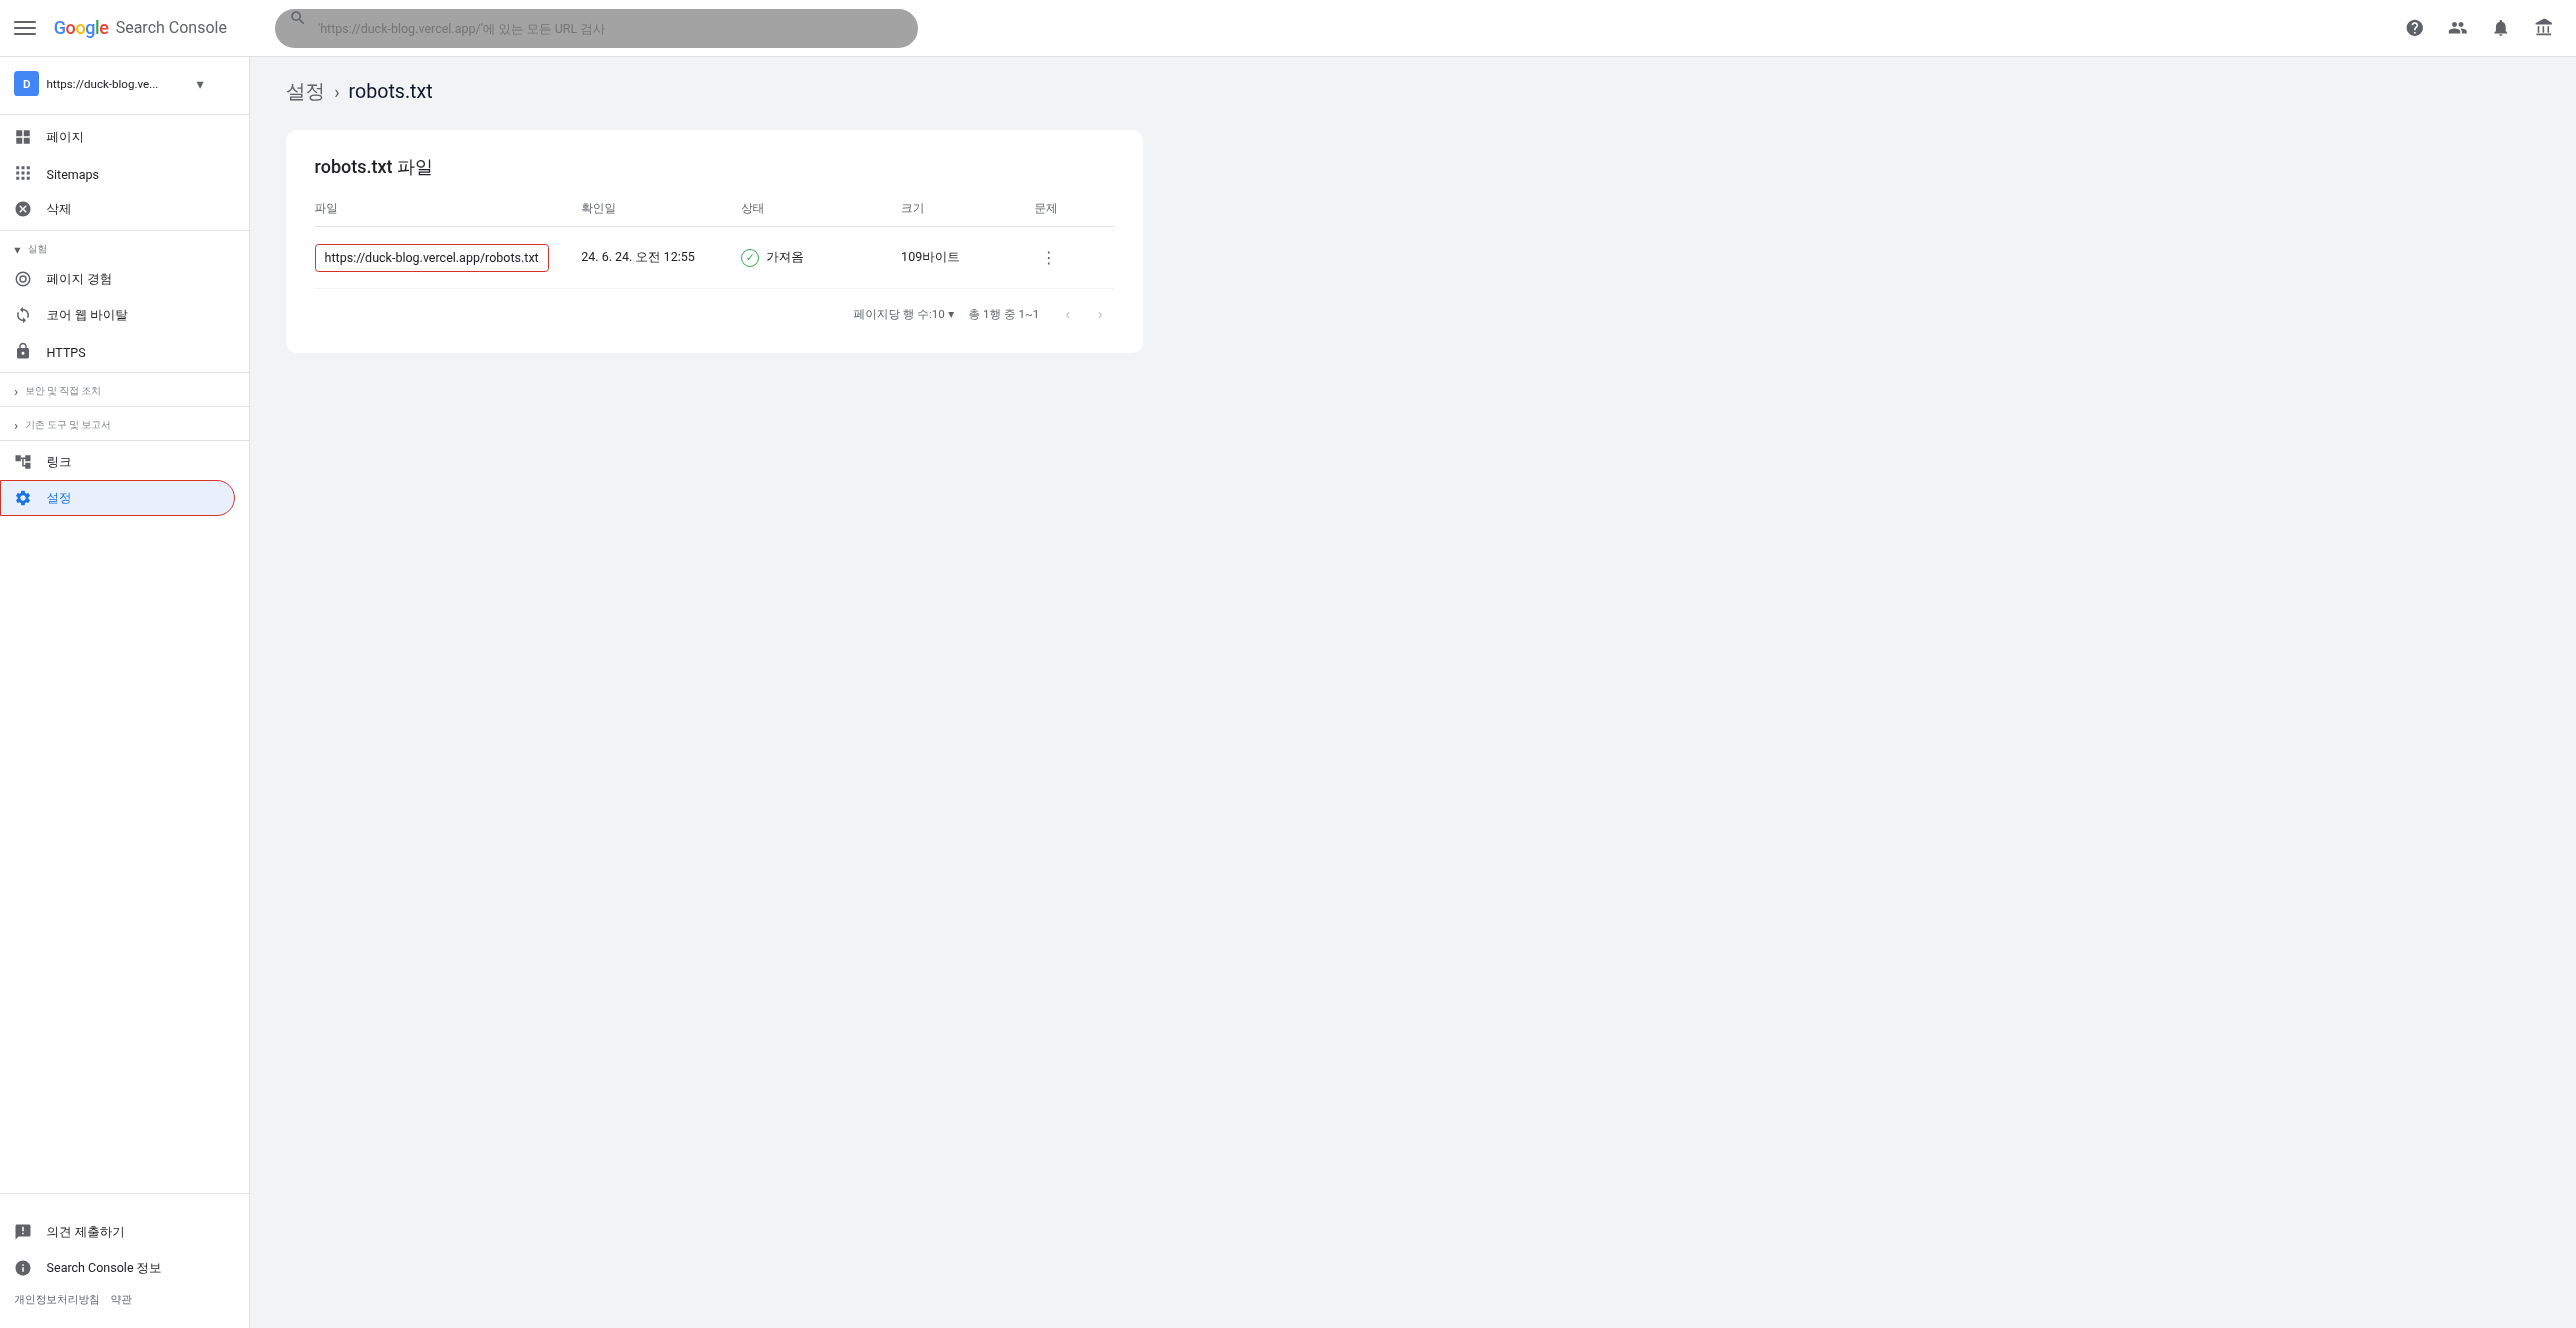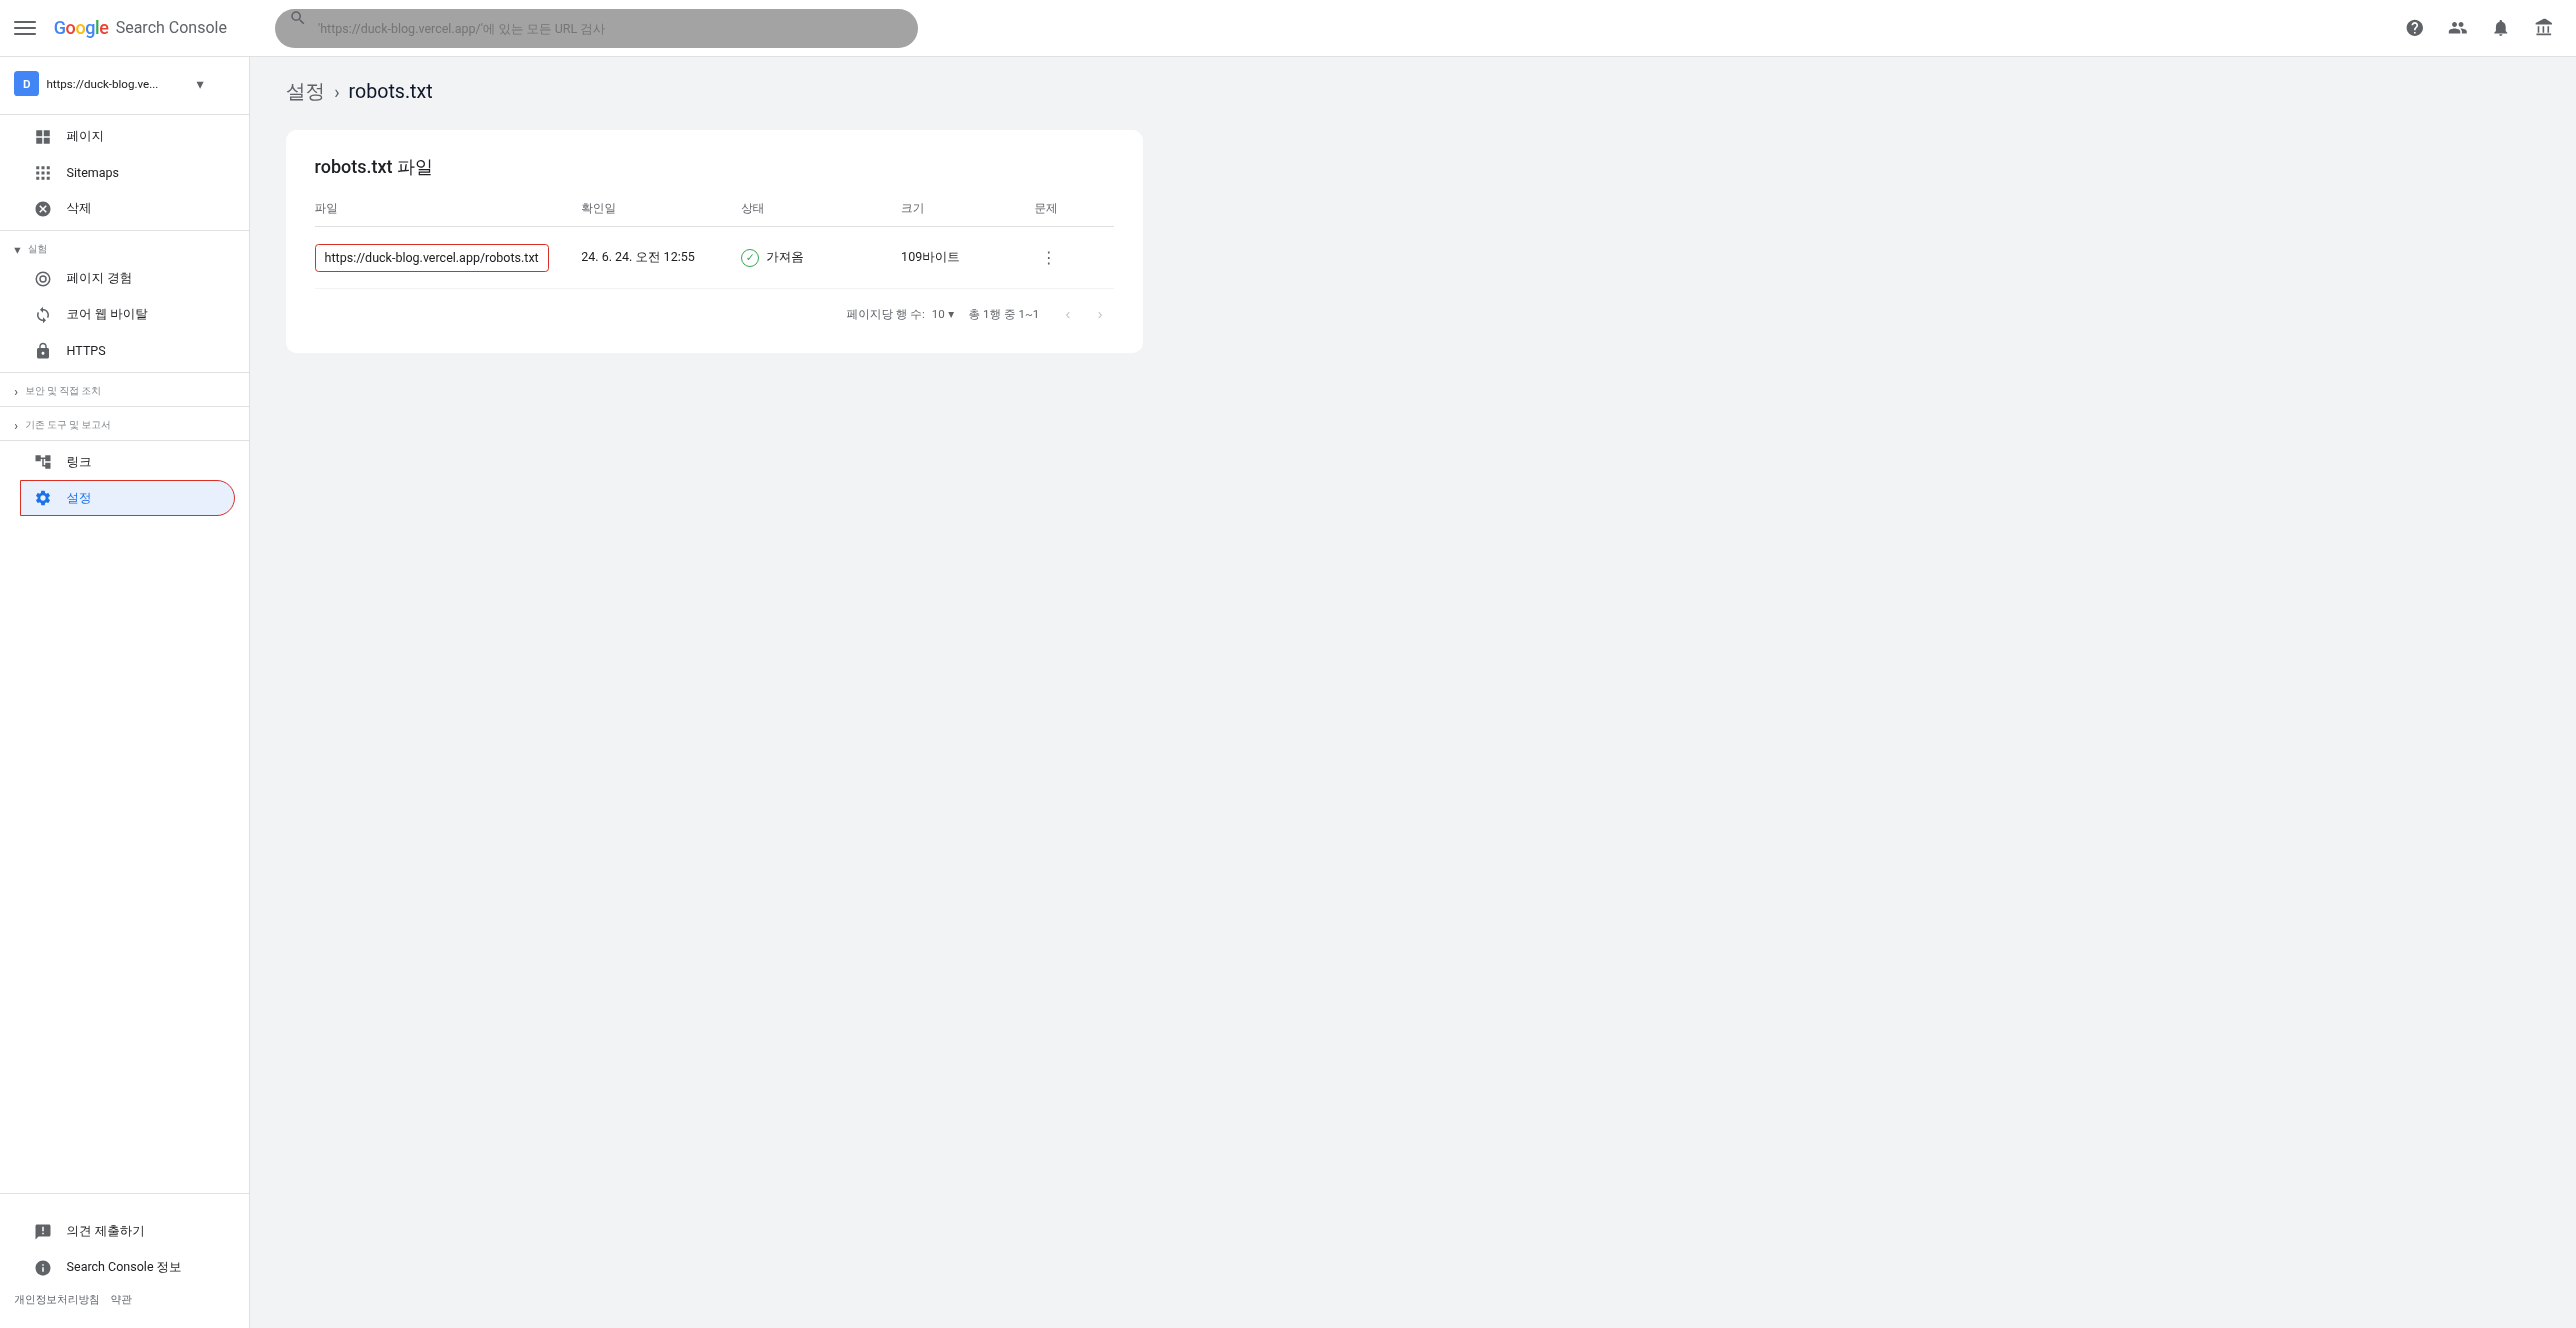--- a/index.html
+++ b/index.html
@@ -124,29 +124,28 @@
     }
     .property-dropdown {
       color: #5f6368; font-size: 14.3px;
     }
     .sidebar-divider {
       border: none; border-top: 0.9px solid #e0e0e0;
       margin: 3.6px 0;
     }
     .sidebar-item {
       display: flex;
-      align-items: center;
+      align-items: flex-end;
       gap: 14.3px;
       padding: 9px 14.3px;
       cursor: pointer;
       border-radius: 0 21.4px 21.4px 0;
       margin-right: 14.3px;
       color: #202124;
       font-size: 12.5px;
-      margin-left: 20px;
     }
     .sidebar-item.active {
       background: #e8f0fe;
       color: #1a73e8;
     }
     .sidebar-item.active .sidebar-icon { color: #1a73e8; }
     .sidebar-icon {
       width: 18px; height: 18px;
       display: flex; align-items: center; justify-content: center;
       color: #5f6368; font-size: 16px; flex-shrink: 0;
@@ -250,21 +249,21 @@
     .table-footer {
       display: flex;
       align-items: center;
       justify-content: flex-end;
       gap: 14.3px;
       padding-top: 10.7px;
       color: #5f6368;
       font-size: 11.6px;
     }
     .rows-per-page {
-      display: flex; align-items: center; gap: 7px; text-align: center;
+      display: flex; align-items: center; gap: 0; text-align: center;
     }
     .rows-select {
       display: flex; align-items: center; gap: 3.6px;
       cursor: pointer;
     }
     .pagination-info { }
     .pagination-nav {
       display: flex; gap: 3.6px;
     }
     .nav-btn {

